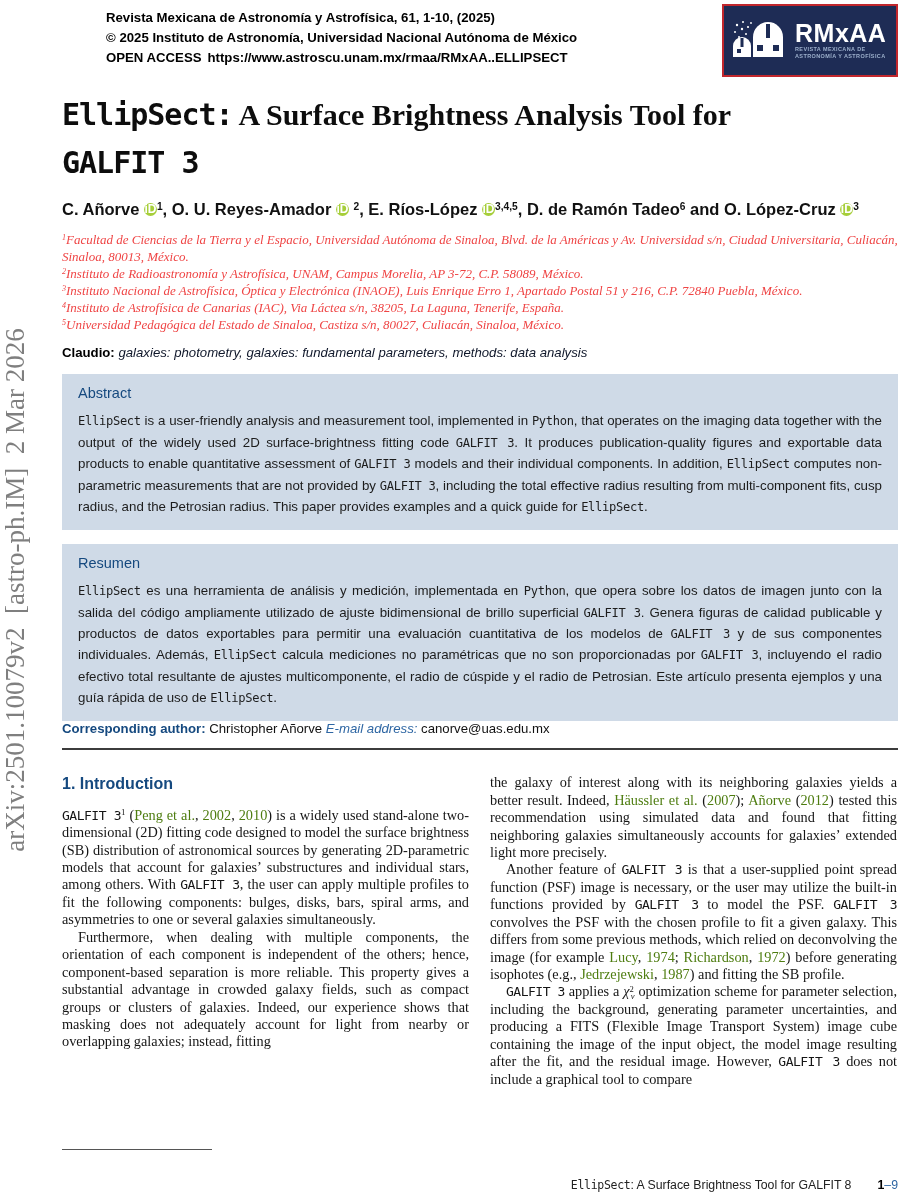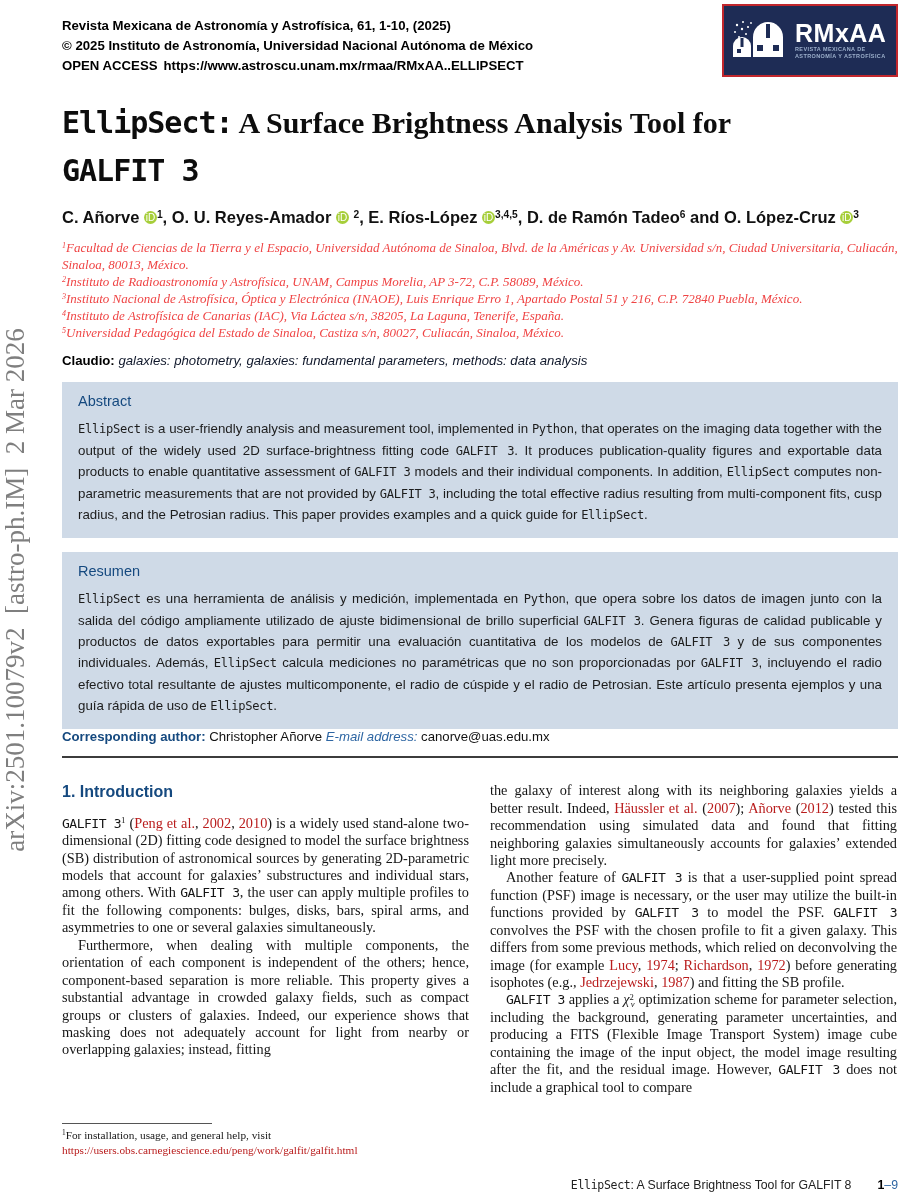--- a/index.html
+++ b/index.html
@@ -11,39 +11,39 @@
   
   .arxiv-sidebar{
     position:absolute;left:-330px;top:570px;width:700px;height:40px;
     transform:rotate(-90deg);
     text-align:center;
     font-family:"Liberation Serif",serif;
     font-size:27px;color:#7f7f7f;white-space:pre;
   }
   
   .content{margin-left:62px;width:836px;position:relative;}
-  .journal-info{padding-top:16px;font-size:13.2px;font-weight:bold;line-height:1.5;color:#000;}
+  .journal-info{padding-top:8px;font-size:13.2px;font-weight:bold;line-height:1.5;color:#000;margin-left:44px;}
   .header-url{margin-left:6px;}
   .logo{
     position:absolute;top:4px;right:0px;width:176px;height:73px;
     background:#1e2c55;border:2px solid #c1272d;box-sizing:border-box;
     display:flex;align-items:center;padding:3px 7px;gap:6px;
   }
   .logo-acronym{color:#fff;font-weight:bold;font-size:25px;line-height:1;letter-spacing:0.5px;}
   .logo-sub{color:#9db0cc;font-size:5.5px;line-height:1.3;letter-spacing:0.4px;font-weight:bold;}
   
   .title{margin:24px 0 0 0;font-size:30px;line-height:1.6;font-weight:normal;color:#0d0d0d;}
   .title .tmono{font-family:"DejaVu Sans Mono",monospace;font-weight:bold;letter-spacing:-1px;}
   .title .tserif{font-family:"Liberation Serif",serif;font-weight:bold;}
   
   .authors{margin-top:10px;font-size:16.5px;font-weight:bold;line-height:1.5;color:#111;}
   .sup{font-size:62%;position:relative;top:-0.5em;}
   .orcid{
     display:inline-block;width:13px;height:13px;border-radius:50%;
-    background:#a6ce39;color:#fff;font-size:10px;font-weight:normal;
+    background:#a6ce39;color:#fff;font-size:12px;font-weight:bold;
     text-align:center;line-height:13px;vertical-align:2px;
     font-family:"Liberation Sans",sans-serif;font-style:normal;
   }
   
   .affiliations{margin-top:10px;font-family:"Liberation Serif",serif;font-style:italic;
     font-size:13px;line-height:1.3;color:#ef4444;}
   
   .keywords{margin-top:12px;font-size:13.2px;}
   .kw-label{font-weight:bold;}
   .kw-text{font-style:italic;color:#0f172a;}
@@ -59,21 +59,21 @@
   .rule{border:none;border-top:2px solid #3c3c3c;margin:12px 0 0 0;}
   
   .columns{display:flex;gap:21px;margin-top:24px;}
   .col{width:407px;font-family:"Liberation Serif",serif;font-size:14.3px;line-height:1.22;
     text-align:justify;color:#151515;display:flex;flex-direction:column;min-height:376px;}
   .section-heading{font-family:"Liberation Sans",sans-serif;color:#15497f;font-size:16px;
     font-weight:bold;margin:0 0 13px 0;}
   .col p{margin:0;}
   .col p.indent{text-indent:16px;}
   .col .mono{font-family:"DejaVu Sans Mono",monospace;font-size:13px;letter-spacing:-0.5px;}
-  .link{color:#b91c1c;}
+  .link{color:#4d7c0f;}
   .chi{font-style:italic;}
   .supchi{font-size:60%;position:relative;top:-0.5em;}
   .subchi{font-size:60%;position:relative;top:0.35em;margin-left:-0.35em;font-style:italic;}
   .footnote-wrap{margin-top:auto;padding-top:14px;}
   .footnote-rule{width:150px;border-top:1.5px solid #555;}
   .footnote{font-size:11.3px;line-height:1.35;padding-top:4px;text-align:left;}
   .footnote .sup{font-size:65%;}
   
   .footer{position:absolute;bottom:8px;right:2px;font-size:12.3px;color:#222;}
   .footer .mono{font-family:"DejaVu Sans Mono",monospace;font-size:11.5px;letter-spacing:-0.3px;}
@@ -161,21 +161,20 @@
 
   <hr class="rule">
 
   <div class="columns">
     <div class="col">
       <h2 class="section-heading">1.  Introduction</h2>
       <p><span class="mono">GALFIT 3</span><span class="sup">1</span><span> (</span><span class="link">Peng et al.</span><span>, </span><span class="link">2002</span><span>, </span><span class="link">2010</span><span>) is a widely used stand-alone two-dimensional (2D) fitting code designed to model the surface brightness (SB) distribution of astronomical sources by generating 2D-parametric models that account for galaxies’ substructures and individual stars, among others. With </span><span class="mono">GALFIT 3</span><span>, the user can apply multiple profiles to fit the following components: bulges, disks, bars, spiral arms, and asymmetries to one or several galaxies simultaneously.</span></p>
       <p class="indent">Furthermore, when dealing with multiple components, the orientation of each component is independent of the others; hence, component-based separation is more reliable.  This property gives a substantial advantage in crowded galaxy fields, such as compact groups or clusters of galaxies.  Indeed, our experience shows that masking does not adequately account for light from nearby or overlapping galaxies; instead, fitting</p>
       <div class="footnote-wrap">
         <div class="footnote-rule"></div>
-        <div class="footnote"><span class="sup">1</span><span>For installation, usage, and general help, visit </span><span class="link">https://users.obs.carnegiescience.edu/peng/work/galfit/galfit.html</span></div>
       </div>
     </div>
     <div class="col">
       <p><span>the galaxy of interest along with its neighboring galaxies yields a better result.  Indeed, </span><span class="link">Häussler et al.</span><span> (</span><span class="link">2007</span><span>); </span><span class="link">Añorve</span><span> (</span><span class="link">2012</span><span>) tested this recommendation using simulated data and found that fitting neighboring galaxies simultaneously accounts for galaxies’ extended light more precisely.</span></p>
       <p class="indent"><span>Another feature of </span><span class="mono">GALFIT 3</span><span> is that a user-supplied point spread function (PSF) image is necessary, or the user may utilize the built-in functions provided by </span><span class="mono">GALFIT 3</span><span> to model the PSF. </span><span class="mono">GALFIT 3</span><span> convolves the PSF with the chosen profile to fit a given galaxy.  This differs from some previous methods, which relied on deconvolving the image (for example </span><span class="link">Lucy</span><span>, </span><span class="link">1974</span><span>; </span><span class="link">Richardson</span><span>, </span><span class="link">1972</span><span>) before generating isophotes (e.g., </span><span class="link">Jedrzejewski</span><span>, </span><span class="link">1987</span><span>) and fitting the SB profile.</span></p>
       <p class="indent"><span class="mono">GALFIT 3</span><span> applies a </span><span class="chi">χ</span><span class="supchi">2</span><span class="subchi">ν</span><span> optimization scheme for parameter selection, including the background, generating parameter uncertainties, and producing a FITS (Flexible Image Transport System) image cube containing the image of the input object, the model image resulting after the fit, and the residual image. However, </span><span class="mono">GALFIT 3</span><span> does not include a graphical tool to compare</span></p>
     </div>
   </div>
 
 </div>

